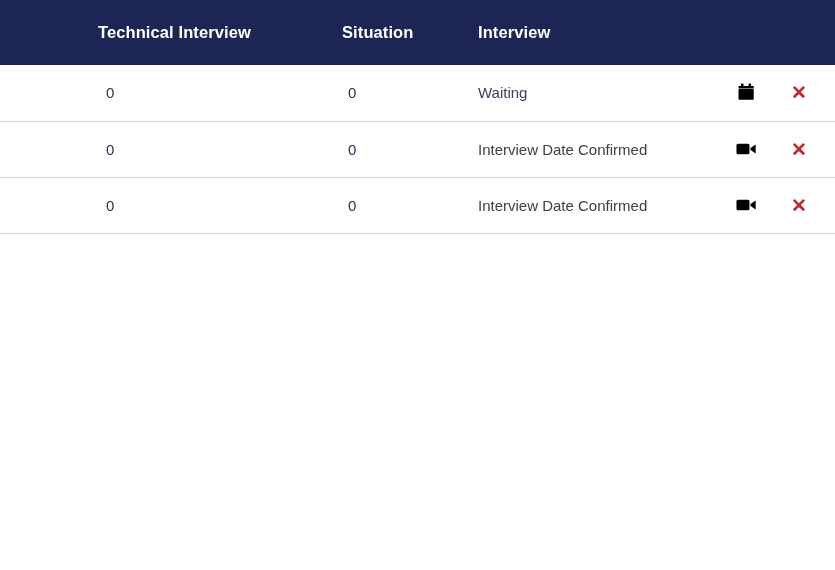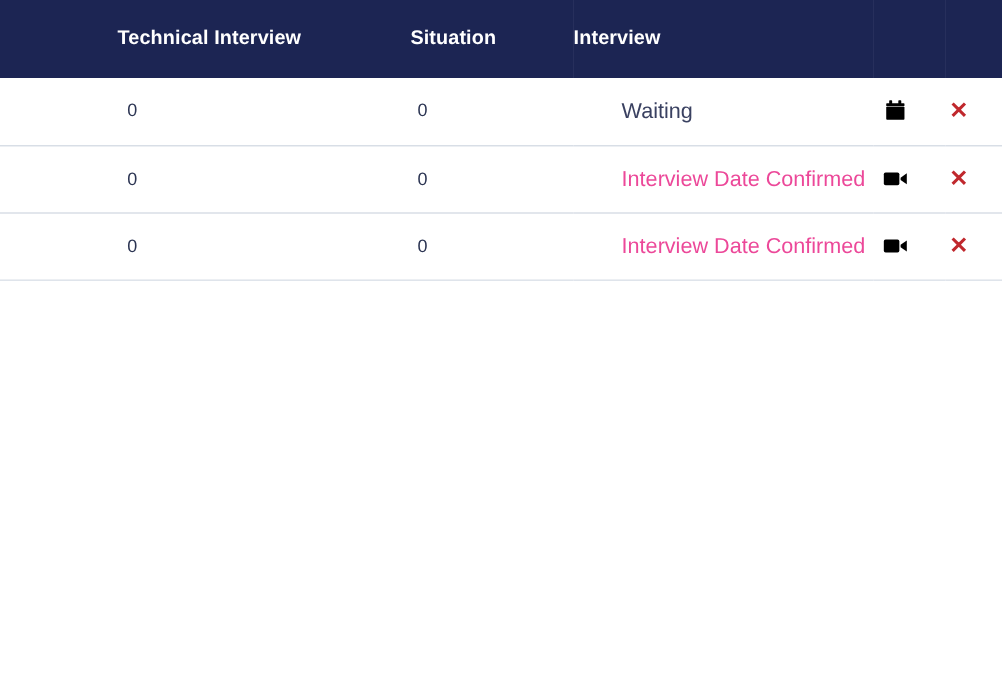--- a/index.html
+++ b/index.html
@@ -76,25 +76,24 @@
     padding-left: 18px !important;
     box-sizing: border-box;
     color: #2c3553;
   }
   .cell-situ {
     padding-left: 0px !important;
     box-sizing: border-box;
   }
 
   .status-text {
-    font-size: 18px;
-    margin-left: 40px;
+    font-size: 15px;
   }
   .status-waiting   { color: #3a4161; }
-  .status-confirmed { color: #ec4899; text-align: right; }
+  .status-confirmed { color: #404040; text-align: right; }
 
   .cell-action {
     text-align: left;
     padding-left: 6px !important;
   }
   .cell-close {
     text-align: left;
     padding-left: 3px !important;
   }
 

